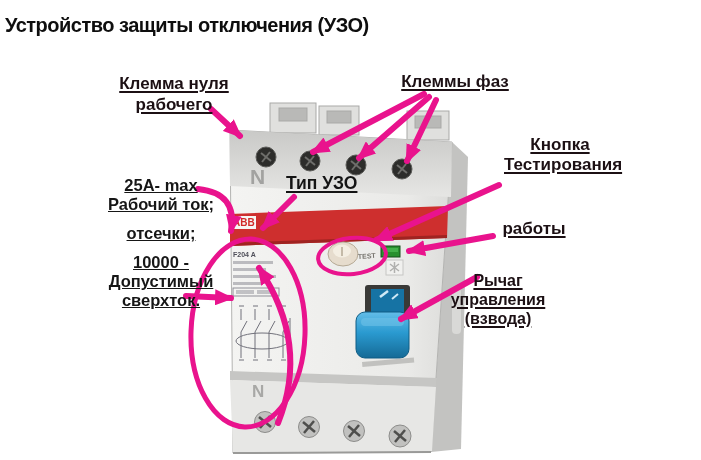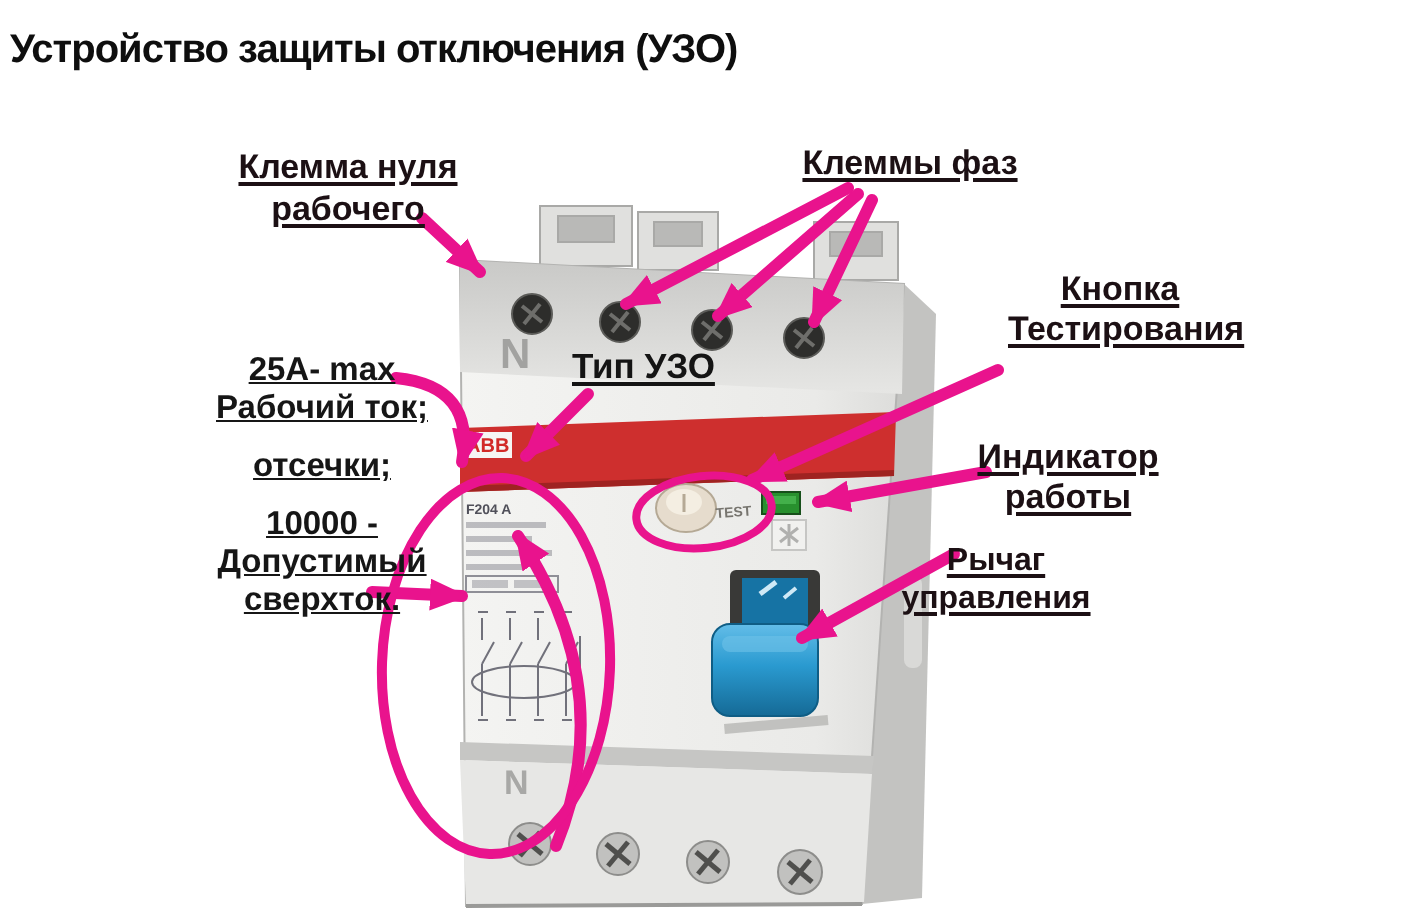--- a/index.html
+++ b/index.html
@@ -204,27 +204,27 @@
 <div class="callout" style="left:400px;top:71px;width:110px;">
   <span>Клеммы фаз</span>
 </div>
 
 <div class="callout" style="left:468px;top:135px;width:112px;line-height:20px;margin-left:36px;">
   <span>Кнопка</span>
   <span>Тестирования</span>
 </div>
 
 <div class="callout" style="left:486px;top:219px;width:96px;line-height:20px;">
-  <span>Индикатор</span>
   <span>работы</span>
 </div>
 
 <div class="callout" style="left:446px;top:271px;width:104px;font-size:16px;line-height:19px;">
   <span>Рычаг</span>
   <span>управления</span>
+  <span>(взвода)</span>
 </div>
 
 <div class="type-label">
   <span>Тип УЗО</span>
 </div>
 
 <div class="ratings">
   <p>
     <span style="display:block">25A- max</span>
     <span style="display:block">Рабочий ток;</span>

